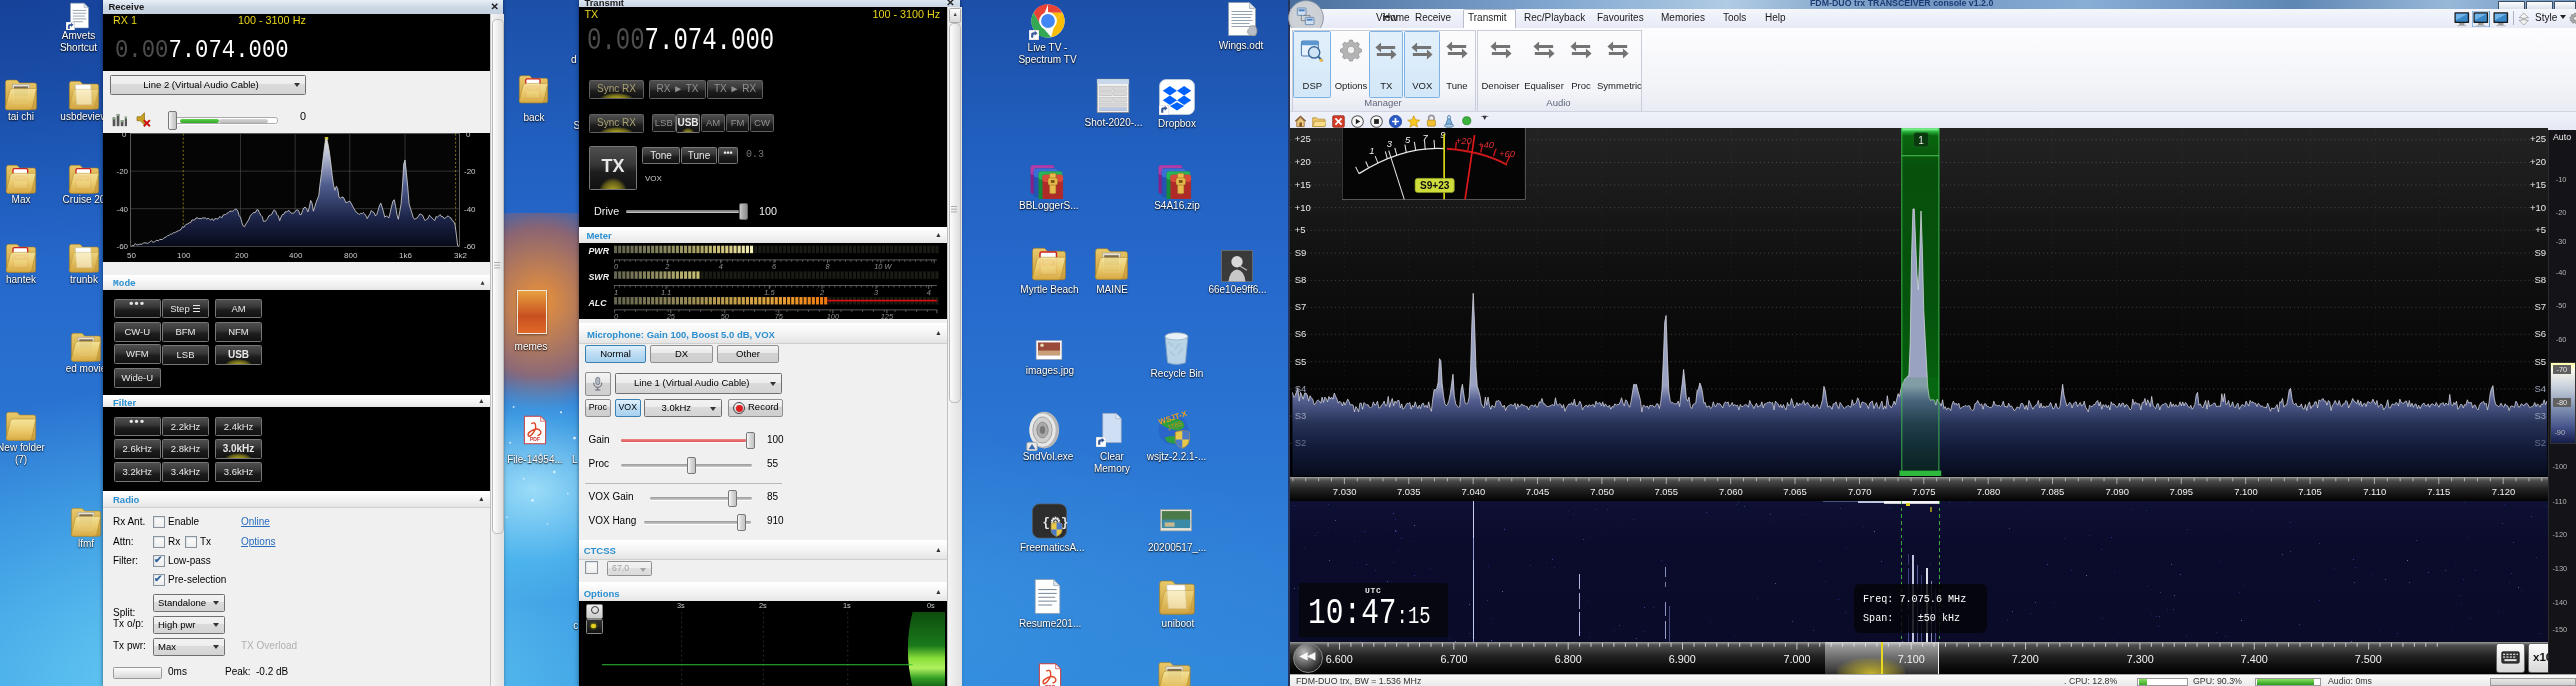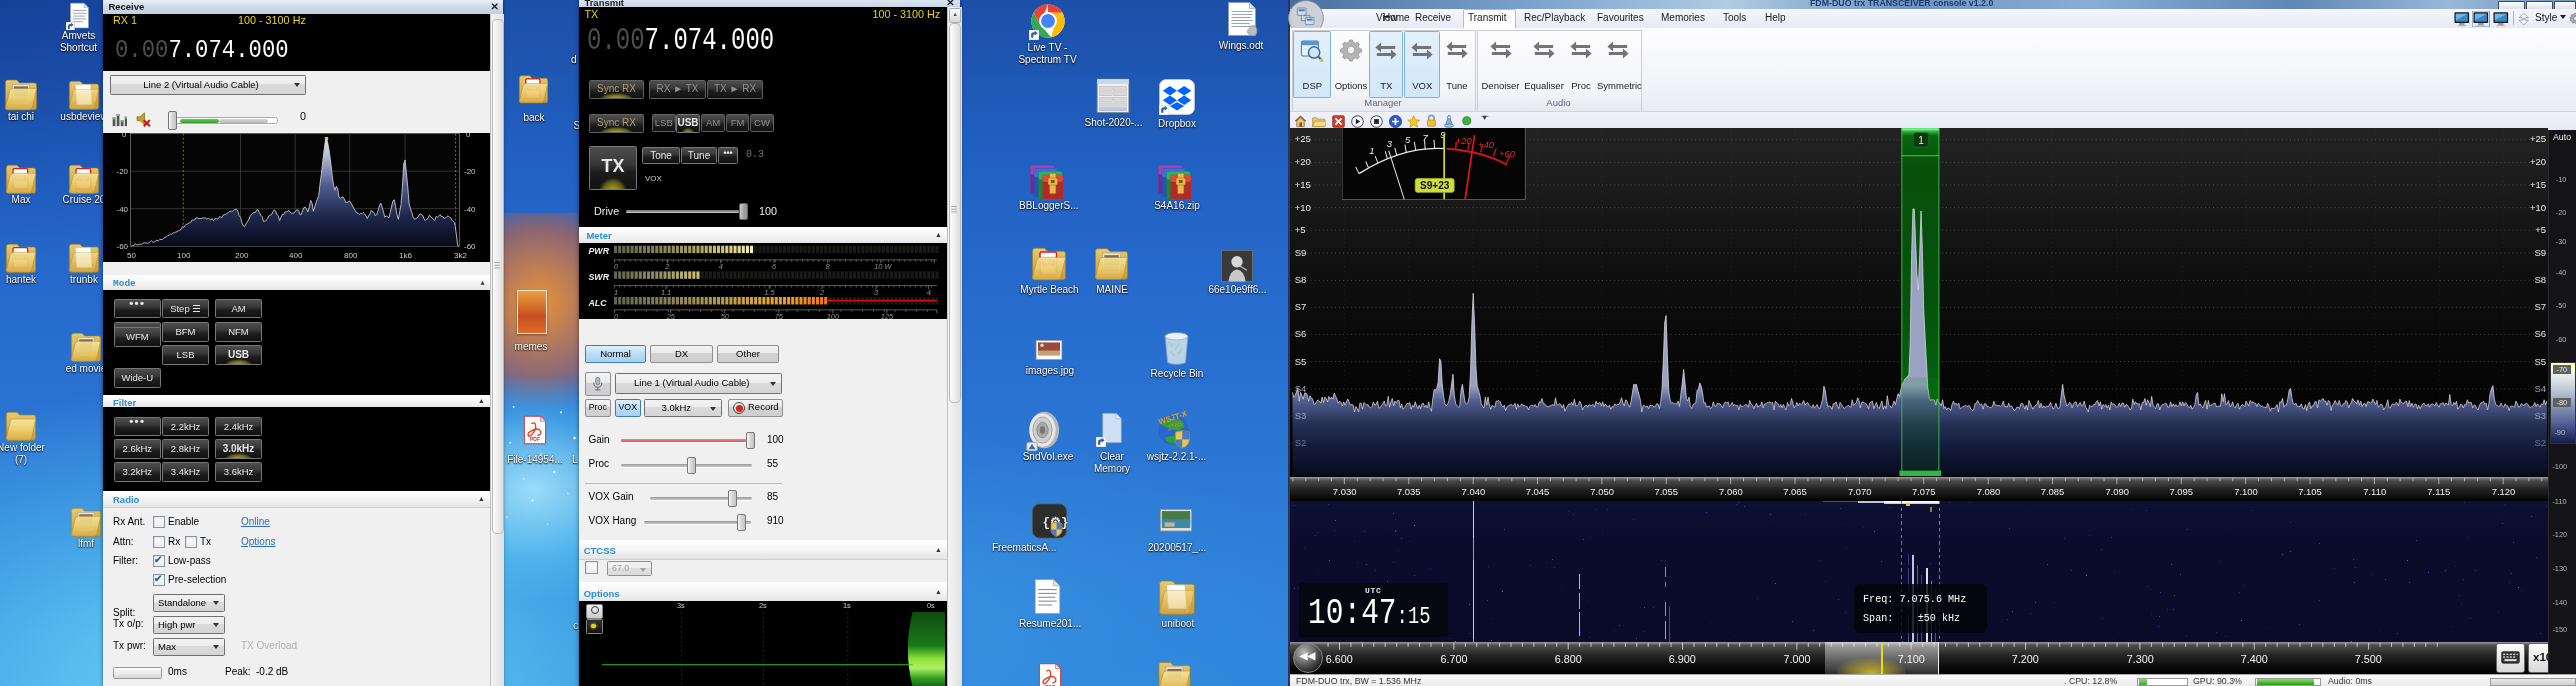--- a/index.html
+++ b/index.html
@@ -353,21 +353,21 @@
       <use href="#sharrow"></use>
     </svg>
 <div class="dlab" style="left:1083px;top:451px;width:58px">Clear Memory</div>
 <svg class="abs" style="left:1152px;top:408px" width="43" height="42" viewBox="0 0 48 48">
       <use href="#globe"></use>
     </svg>
     <div class="dlab" style="left:1146px;top:451px;width:61px">wsjtz-2.2.1-...</div>
 <svg class="abs" style="left:1031px;top:500px" width="37" height="42" viewBox="0 0 48 48">
       <use href="#darkapp"></use>
     </svg>
-    <div class="dlab" style="left:992px;top:542px;width:58px">FreematicsA...</div>
+    <div class="dlab" style="left:1020px;top:542px;width:58px">FreematicsA...</div>
 <svg class="abs" style="left:1155px;top:504px" width="42" height="34" viewBox="0 0 48 48">
       <use href="#photopool"></use>
     </svg>
     <div class="dlab" style="left:1148px;top:542px;width:58px">20200517_...</div>
 <svg class="abs" style="left:1029px;top:575px" width="37" height="43" viewBox="0 0 48 48">
       <use href="#doc"></use>
     </svg>
     <div class="dlab" style="left:1019px;top:618px;width:58px">Resume201...</div>
 <svg class="abs" style="left:1158px;top:575px" width="38" height="42" viewBox="0 0 48 48">
       <use href="#fwhite"></use>
@@ -479,21 +479,21 @@
         <span class="seclbl" style="position:absolute;left:10px;top:2px;">Mode</span>
         <span style="position:absolute;right:5.4px;top:2.7px;font-size:6.8px;color:#333;">▲</span>
       </div>
  <div class="abs" style="left:0;top:290px;width:387px;height:105px;background:#000;">
   <div class="darkbtn" style="left:10.8px;top:8.8px;width:45px;height:17.6px;"><b style="font-size:11.5px;letter-spacing:1.4px;position:relative;top:-2.7px;">•••</b></div>
   <div class="darkbtn" style="left:59px;top:8.8px;width:45px;height:17.6px;font-size:9.5px;line-height:17px;">Step ☰</div>
   <div class="darkbtn" style="left:112px;top:8.8px;width:45px;height:17.6px;font-size:9.5px;line-height:17px;">AM</div>
   <div class="darkbtn" style="left:10.8px;top:32px;width:45px;height:17.6px;font-size:9.5px;line-height:17px;">CW-U</div>
   <div class="darkbtn" style="left:59px;top:32px;width:45px;height:17.6px;font-size:9.5px;line-height:17px;">BFM</div>
   <div class="darkbtn" style="left:112px;top:32px;width:45px;height:17.6px;font-size:9.5px;line-height:17px;">NFM</div>
-  <div class="darkbtn" style="left:10.8px;top:37px;width:45px;height:17.6px;font-size:9.5px;line-height:17px;">WFM</div>
+  <div class="darkbtn" style="left:10.8px;top:54px;width:45px;height:17.6px;font-size:9.5px;line-height:17px;">WFM</div>
   <div class="darkbtn" style="left:59px;top:55px;width:45px;height:17.6px;font-size:9.5px;line-height:17px;">LSB</div>
   <div class="darkbtn glow" style="left:112px;top:55px;width:45px;height:17.6px;font-size:10px;line-height:17px;font-weight:bold;">USB</div>
   <div class="darkbtn" style="left:10.8px;top:78px;width:45px;height:17.6px;font-size:9.5px;line-height:17px;">Wide-U</div>
  </div>
  <div class="sechead" style="top:395px;height:12px;width:387px;">
         <span class="seclbl" style="position:absolute;left:10px;top:0.7px;">Filter</span>
         <span style="position:absolute;right:5.4px;top:1.4px;font-size:6.8px;color:#333;">▲</span>
       </div>
  <div class="abs" style="left:0;top:407px;width:387px;height:84px;background:#000;">
   <div class="darkbtn" style="left:10.8px;top:9.5px;width:45px;height:17.6px;"><b style="font-size:11.5px;letter-spacing:1.4px;position:relative;top:-2.7px;">•••</b></div>
@@ -1015,20 +1015,24 @@
           <line x1="404" y1="99" x2="404" y2="104" stroke="#999" stroke-width="1"></line>
           <line x1="478" y1="99" x2="478" y2="104" stroke="#999" stroke-width="1"></line>
           <text x="3" y="113" font-size="11" font-style="italic" fill="#909090" font-family="Liberation Sans" text-anchor="middle">0</text>
           <text x="84" y="113" font-size="11" font-style="italic" fill="#909090" font-family="Liberation Sans" text-anchor="middle">25</text>
           <text x="164" y="113" font-size="11" font-style="italic" fill="#909090" font-family="Liberation Sans" text-anchor="middle">50</text>
           <text x="244" y="113" font-size="11" font-style="italic" fill="#909090" font-family="Liberation Sans" text-anchor="middle">75</text>
           <text x="324" y="113" font-size="11" font-style="italic" fill="#909090" font-family="Liberation Sans" text-anchor="middle">100</text>
           <text x="404" y="113" font-size="11" font-style="italic" fill="#909090" font-family="Liberation Sans" text-anchor="middle">125</text>
         </svg>
       </div>
+ <div class="sechead" style="top:323px;height:19px;width:368px;">
+        <span class="seclbl" style="position:absolute;left:8px;top:4.7px;">Microphone: Gain 100, Boost 5.0 dB, VOX</span>
+        <span style="position:absolute;right:5.4px;top:5.4px;font-size:6.8px;color:#333;">▲</span>
+      </div>
  <div class="abs" style="left:0;top:342px;width:368px;height:198px;font-size:10px;color:#000;padding-left:33px;">
   <div class="abs" style="left:6px;top:3.4px;width:59px;height:15.5px;background:linear-gradient(#e0f0fc,#bcdcf4 50%,#a8d0ee);border:0.7px solid #3c7fb1;border-radius:2px;text-align:center;line-height:15px;font-size:9.5px;">Normal</div>
   <div class="w7btn abs" style="left:71px;top:3.4px;width:61px;height:15.5px;text-align:center;line-height:15px;font-size:9.5px;">DX</div>
   <div class="w7btn abs" style="left:138px;top:3.4px;width:60px;height:15.5px;text-align:center;line-height:15px;font-size:9.5px;">Other</div>
   <div class="w7btn abs" style="left:6px;top:30px;width:23.6px;height:21.6px;"><svg width="13.5" height="16" viewBox="0 0 20 24" style="margin:2.7px 4.7px;">
             <rect x="7" y="2" width="6" height="11" rx="3" fill="#b0b8c0" stroke="#667"></rect>
             <path d="M4 10 Q4 17 10 17 Q16 17 16 10" fill="none" stroke="#667" stroke-width="1.5"></path>
             <line x1="10" y1="17" x2="10" y2="21" stroke="#667" stroke-width="1.5"></line>
             <line x1="6" y1="21" x2="14" y2="21" stroke="#667" stroke-width="1.5"></line>
           </svg></div>

